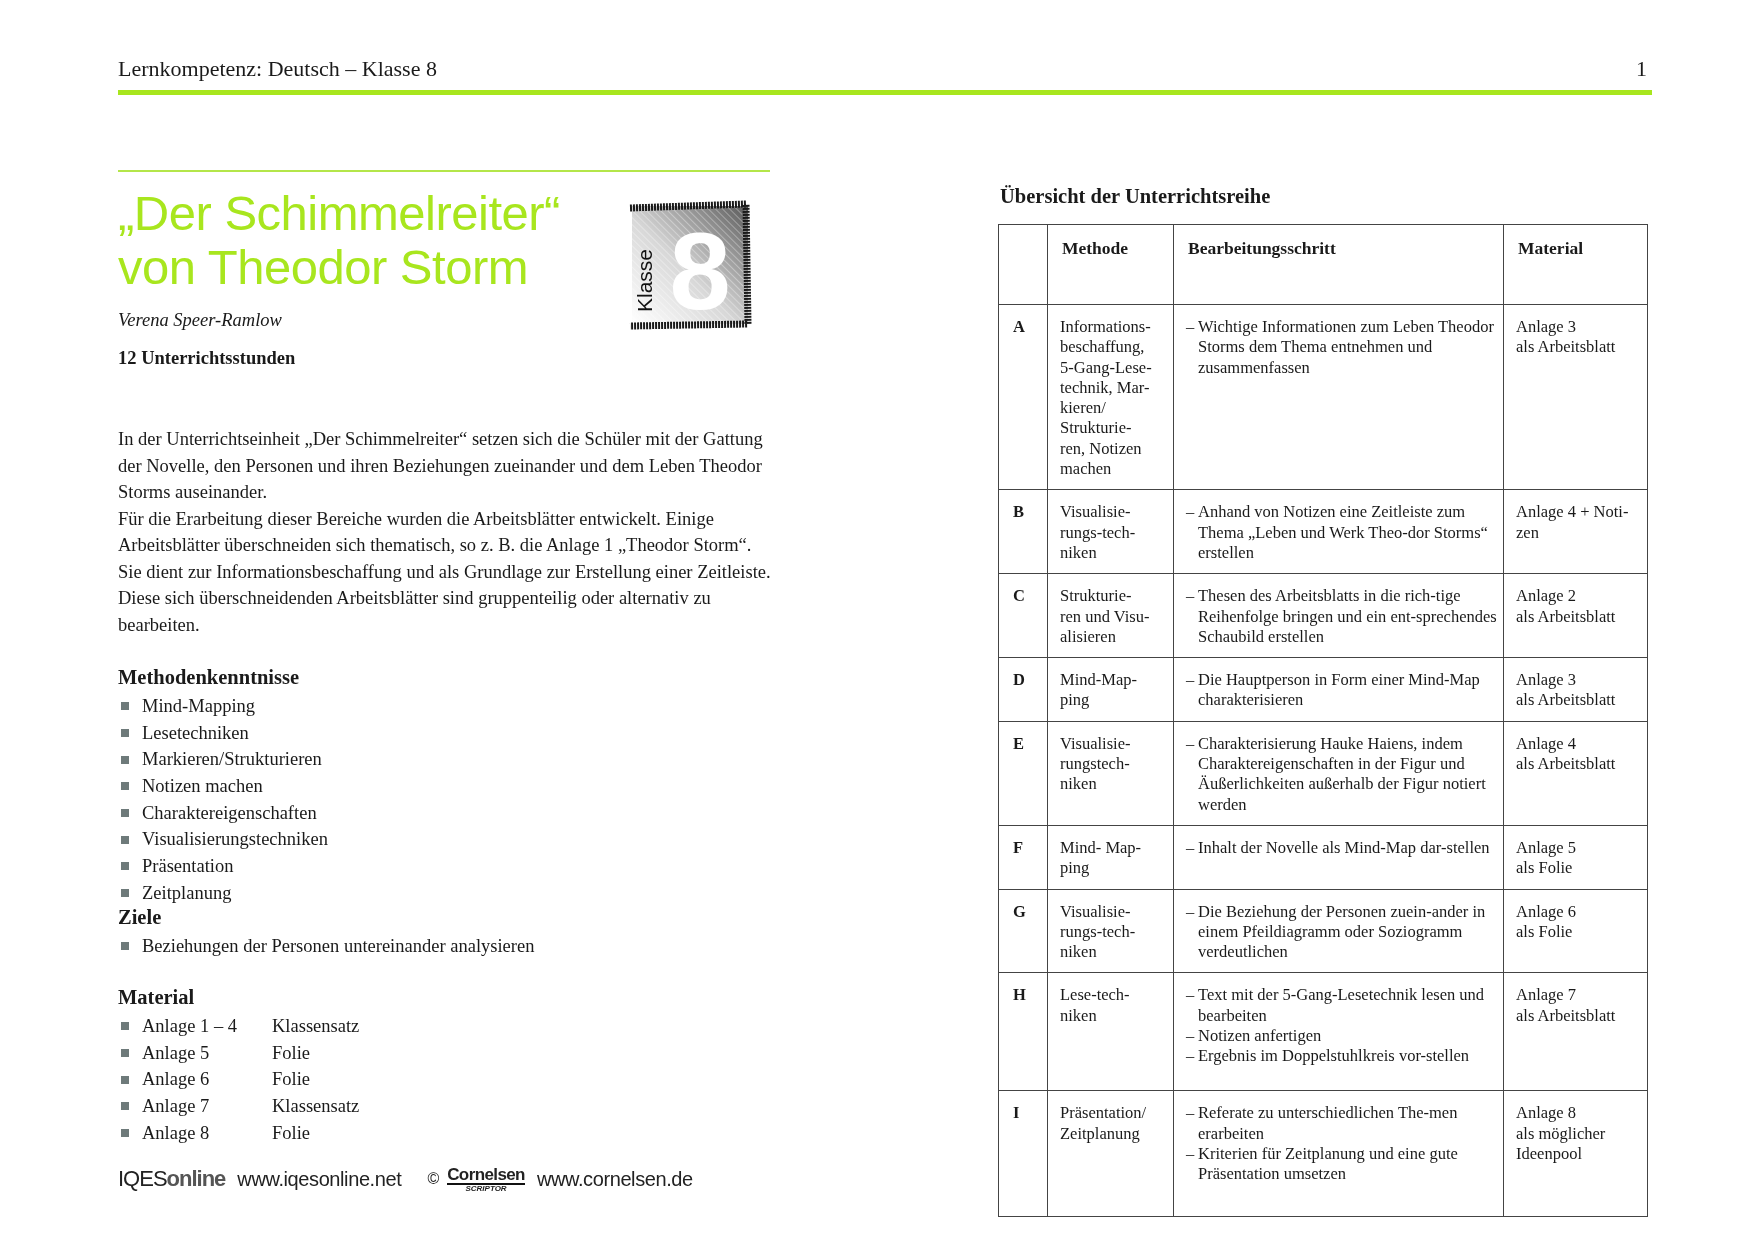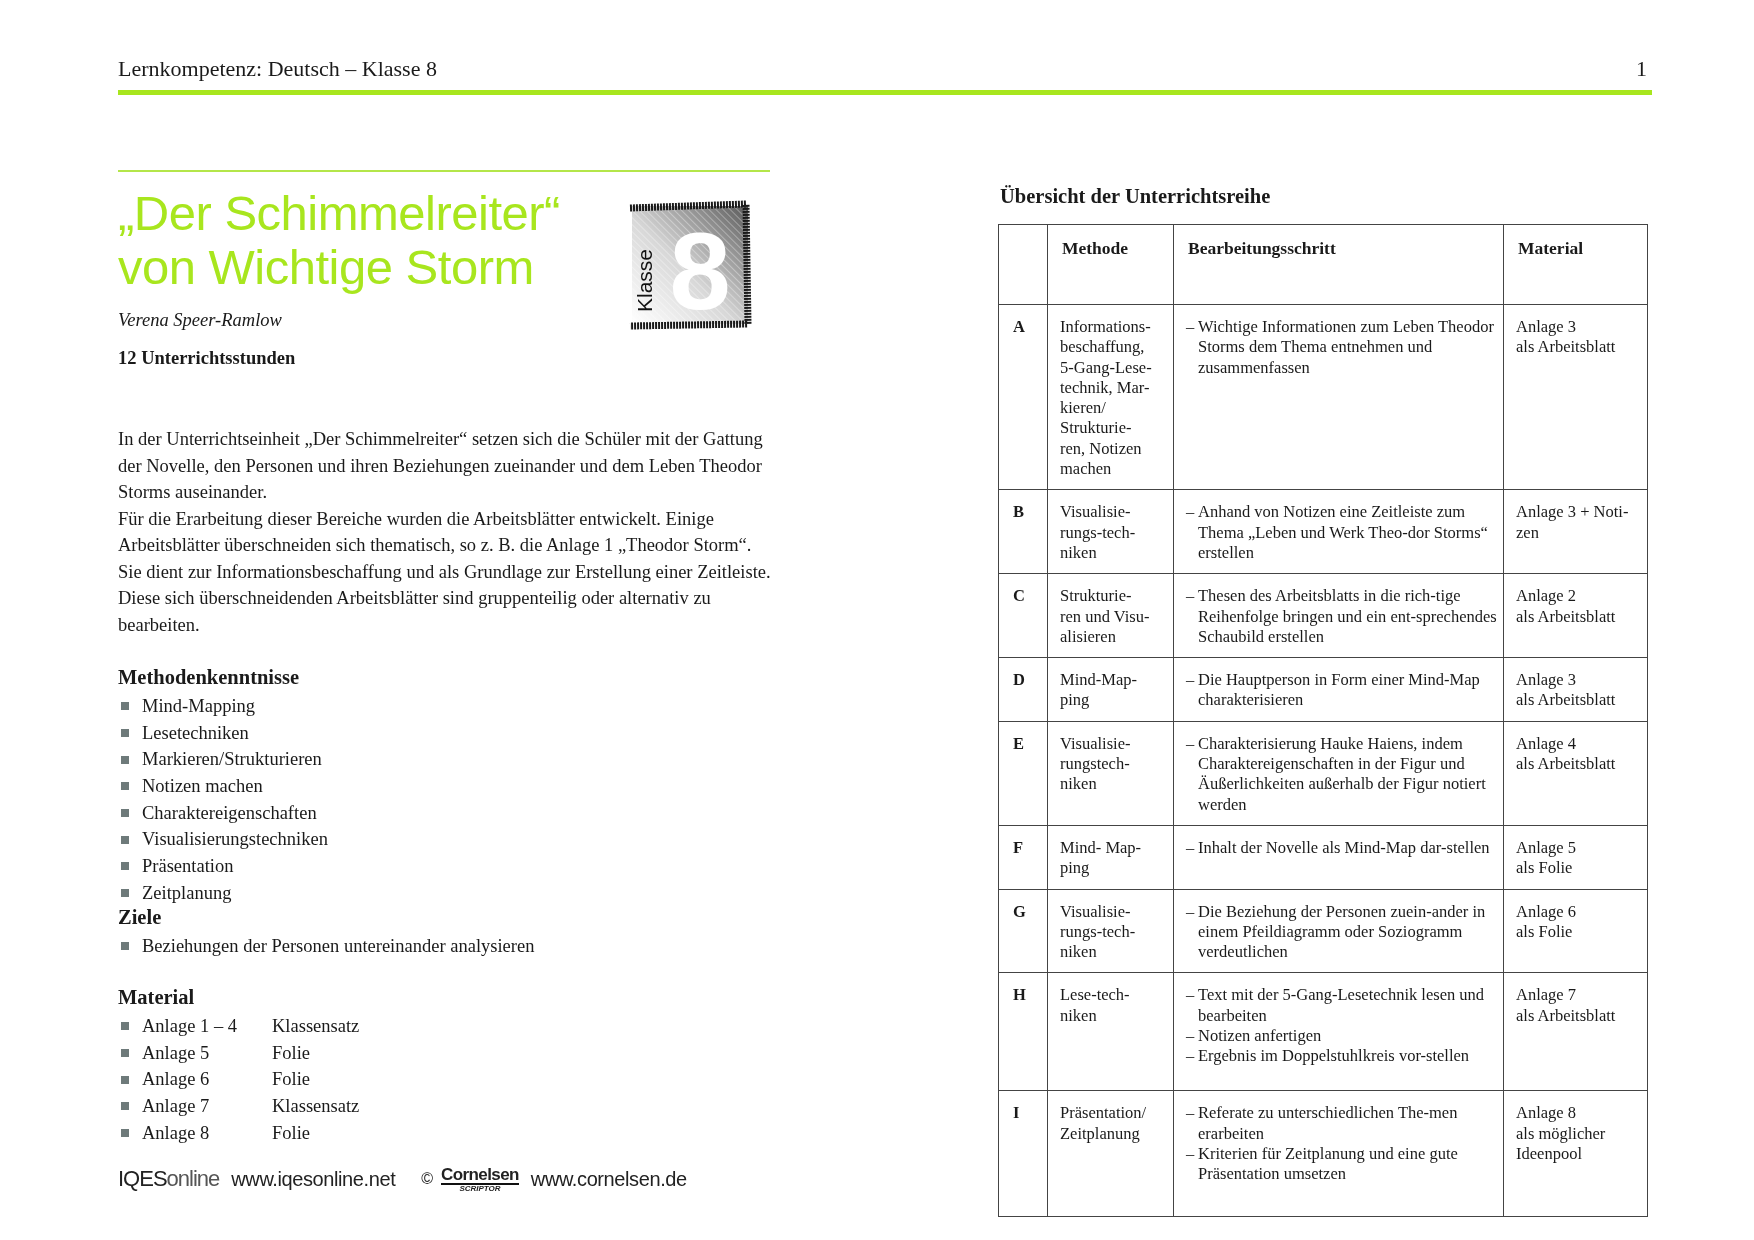--- a/index.html
+++ b/index.html
@@ -23,21 +23,21 @@
   #intro p { margin:0; }
 
   .sec-head { position:absolute; left:118px; font-size:20.5px; font-weight:bold; }
   .blist { position:absolute; left:118px; margin:0; padding:0; list-style:none; font-size:18.5px; }
   .blist li { height:26.7px; line-height:26.7px; display:flex; align-items:center; }
   .bullet { width:8px; height:8px; background:#6e7a7a; margin-right:13px; margin-left:3px; flex:none; }
   .mat-name { width:130px; display:inline-block; }
 
   #footer { position:absolute; left:118px; top:1164px; height:30px; display:flex; align-items:center; font-size:16px; color:#222; }
   #footer .logo-iqes { font-family:"Liberation Sans", sans-serif; font-size:22px; letter-spacing:-1px; color:#222; }
-  #footer .logo-iqes .online { color:#555; font-weight:normal; }
+  #footer .logo-iqes .online { color:#555; font-weight:bold; }
   #footer .url { font-family:"Liberation Sans", sans-serif; font-size:20px; letter-spacing:-0.4px; margin-left:12px; }
   #footer .copy { margin-left:26px; font-family:"Liberation Sans", sans-serif; font-size:16px; }
   #footer .cornelsen { margin-left:8px; display:flex; flex-direction:column; align-items:center; line-height:1; }
   #footer .cornelsen .c1 { font-family:"Liberation Sans", sans-serif; font-weight:bold; font-size:17px; letter-spacing:-0.6px; border-bottom:2px solid #111; }
   #footer .cornelsen .c2 { font-family:"Liberation Sans", sans-serif; font-style:italic; font-size:8px; font-weight:bold; }
 
   #table-title { position:absolute; left:1000px; top:185px; font-size:20.5px; font-weight:bold; }
   #overview-table { position:absolute; left:998px; top:224px; width:650px; border-collapse:collapse; font-size:16.5px; line-height:20.3px; }
   #overview-table td, #overview-table th { border:1.5px solid #444; vertical-align:top; text-align:left; }
   #overview-table th { font-weight:bold; font-size:17.5px; height:66px; padding:13px 0 0 14px; }
@@ -54,21 +54,21 @@
 </head>
 <body>
 
 <div id="running-head" class="serif">Lernkompetenz: Deutsch – Klasse 8</div>
 <div id="page-number" class="serif">1</div>
 <div id="head-rule"></div>
 
 <div id="title-rule"></div>
 <div id="title" class="sans">
   <div>„Der Schimmelreiter“</div>
-  <div>von Wichtige Storm</div>
+  <div>von Theodor Storm</div>
 </div>
 <div id="author" class="serif">Verena Speer-Ramlow</div>
 <div id="lessons" class="serif">12 Unterrichtsstunden</div>
 
 <div id="badge">
   <svg width="134" height="140" viewBox="0 0 134 140">
     <defs>
       <linearGradient id="hatch" x1="0" y1="1" x2="1" y2="0">
         <stop offset="0" stop-color="#ffffff"></stop>
         <stop offset="0.45" stop-color="#d8d8d8"></stop>
@@ -215,21 +215,21 @@
         <td class="key">B</td>
         <td class="method" style="white-space: pre-line;">Visualisie-
 rungs-tech-
 niken</td>
         <td class="step">
           <div class="step-item">
             <span class="dash">–</span>
             <span>Anhand von Notizen eine Zeitleiste zum Thema „Leben und Werk Theo-dor Storms“ erstellen</span>
           </div>
         </td>
-        <td style="white-space: pre-line;">Anlage 3 + Noti-
+        <td style="white-space: pre-line;">Anlage 4 + Noti-
 zen</td>
       </tr>
       <tr style="height: 80px;">
         <td class="key">C</td>
         <td class="method" style="white-space: pre-line;">Strukturie-
 ren und Visu-
 alisieren</td>
         <td class="step">
           <div class="step-item">
             <span class="dash">–</span>

